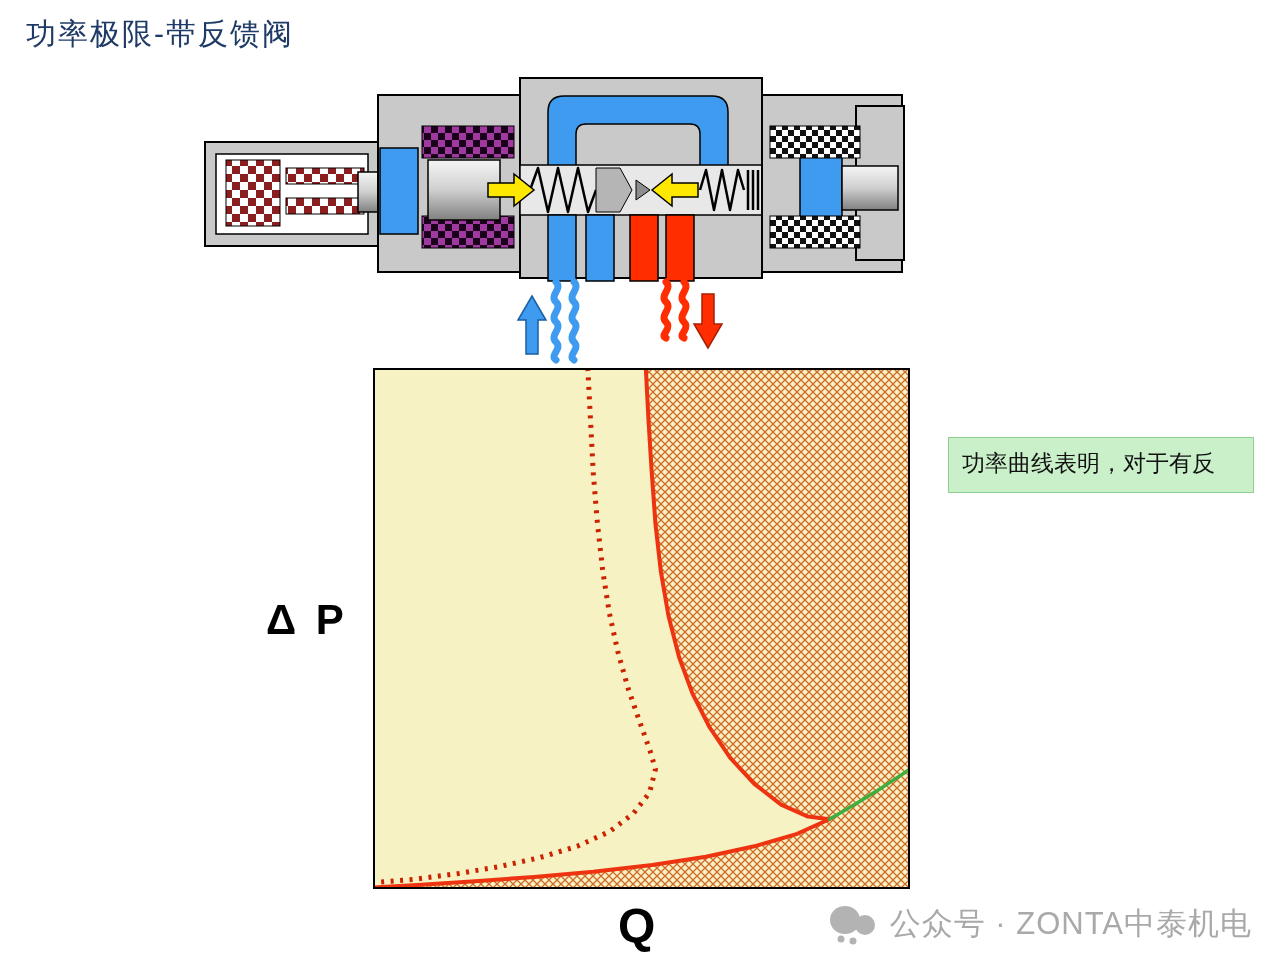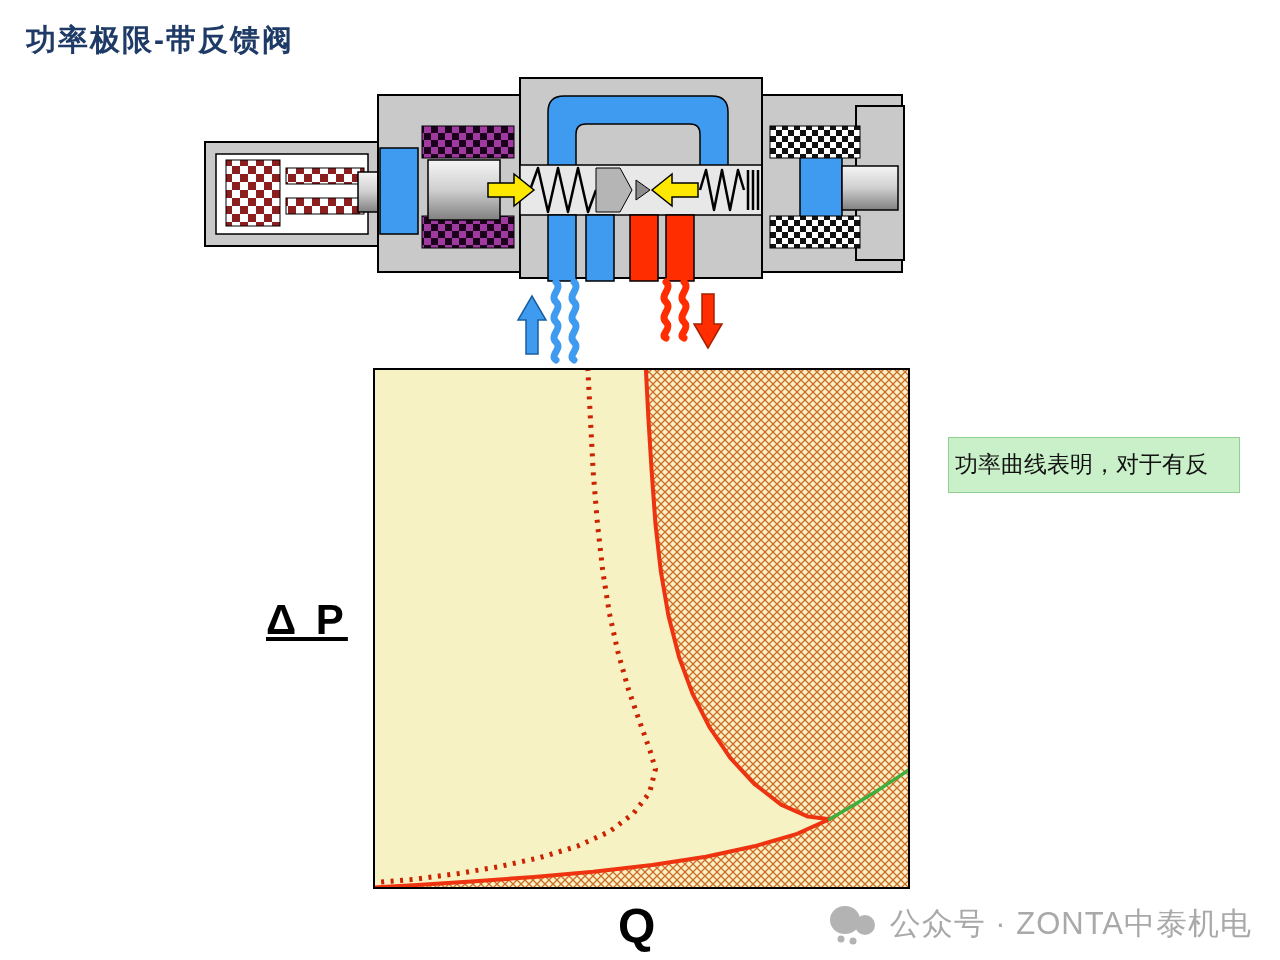--- a/index.html
+++ b/index.html
@@ -3,27 +3,27 @@
 <meta charset="utf-8">
 <style>
   :root{
     --body-gray:#c9c9c9; --flow-blue:#3e9bef; --flow-red:#ff2d00;
     --arrow-yellow:#ffe800; --coil-purple:#a03aa0; --coil-dark-red:#8b1f1f;
   }
   html,body{margin:0;padding:0;}
   body{width:1280px;height:960px;background:#fff;position:relative;overflow:hidden;
        font-family:"Liberation Sans",sans-serif;}
   .abs{position:absolute;}
-  #title{left:26px;top:20px;font-size:30px;font-weight:bold;letter-spacing:2px;color:#1e3a66;}
+  #title{left:26px;top:14px;font-size:30px;font-weight:normal;letter-spacing:2px;color:#1e3a66;}
   #valve-svg{left:200px;top:70px;}
   #chart-svg{left:373px;top:368px;}
-  #ylabel{left:266px;top:596px;font-size:42px;font-weight:bold;color:#000;letter-spacing:4px;text-decoration:underline;}
+  #ylabel{left:266px;top:596px;font-size:42px;font-weight:bold;color:#000;letter-spacing:4px;}
   #xlabel{left:618px;top:898px;font-size:48px;font-weight:bold;color:#000;}
-  #annotation{left:948px;top:437px;width:278px;padding:10px 6px;border:1px solid #8fcf8f;
-      background:#c9f0c9;color:#111;font-family:Liberation Serif, serif;
+  #annotation{left:948px;top:437px;width:278px;padding:10px 13px;border:1px solid #8fcf8f;
+      background:#c9f0c9;color:#111;font-family:Liberation Mono, monospace;
       font-size:23px;line-height:34px;}
   #watermark{right:28px;top:903px;display:flex;align-items:center;gap:10px;
       font-size:31px;color:#a9a9a9;letter-spacing:1px;}
   
   .body{fill:var(--body-gray);stroke:#000;stroke-width:2;}
   .blue{fill:var(--flow-blue);stroke:#000;stroke-width:1.5;}
   .red{fill:var(--flow-red);stroke:#000;stroke-width:1.5;}
   .yellow{fill:var(--arrow-yellow);stroke:#000;stroke-width:1.5;}
   .spring{fill:none;stroke:#000;stroke-width:2.5;stroke-linejoin:round;}
   .stem{stroke:#000;stroke-width:2.5;}

